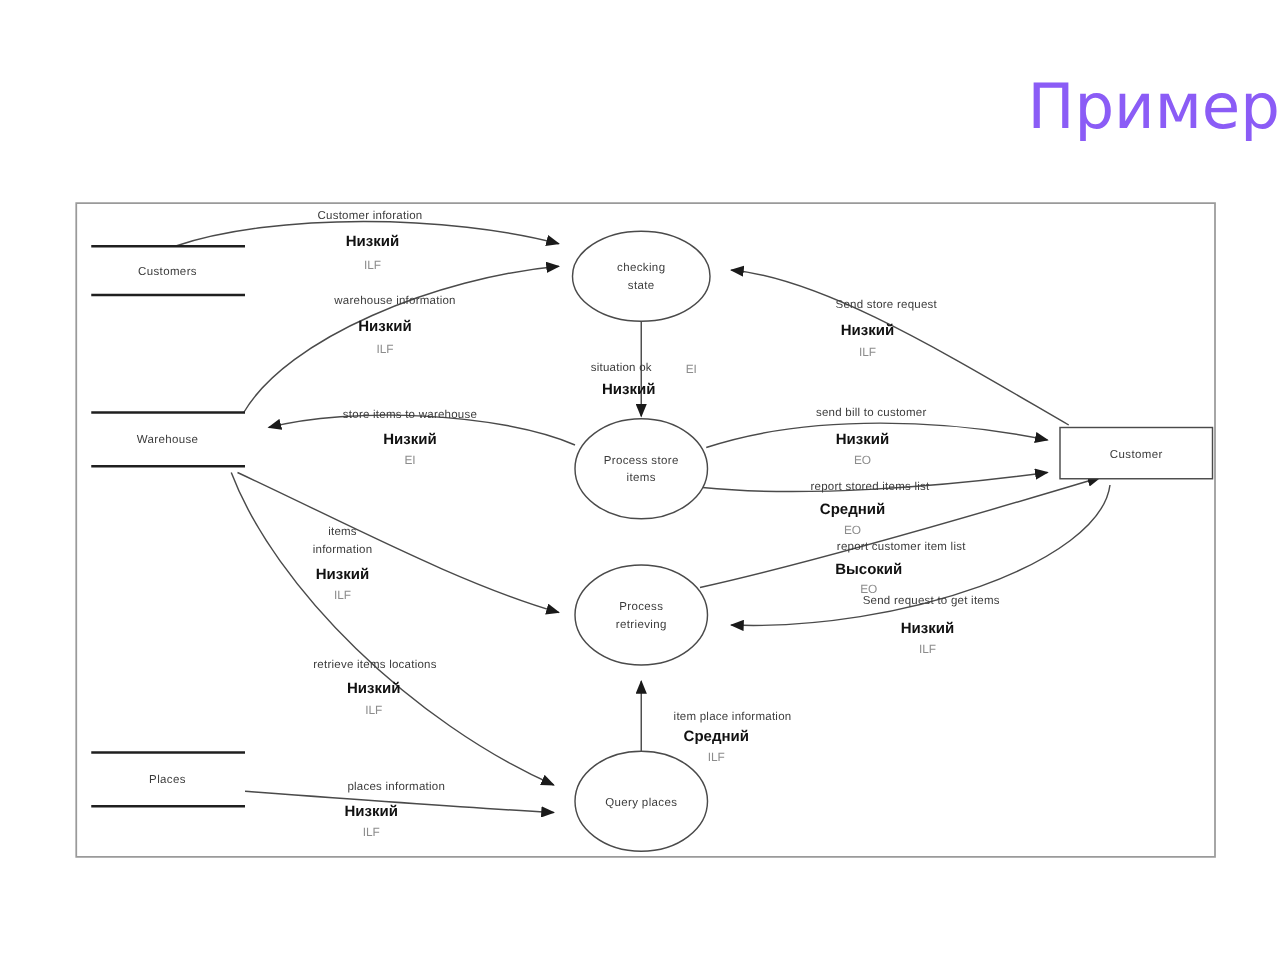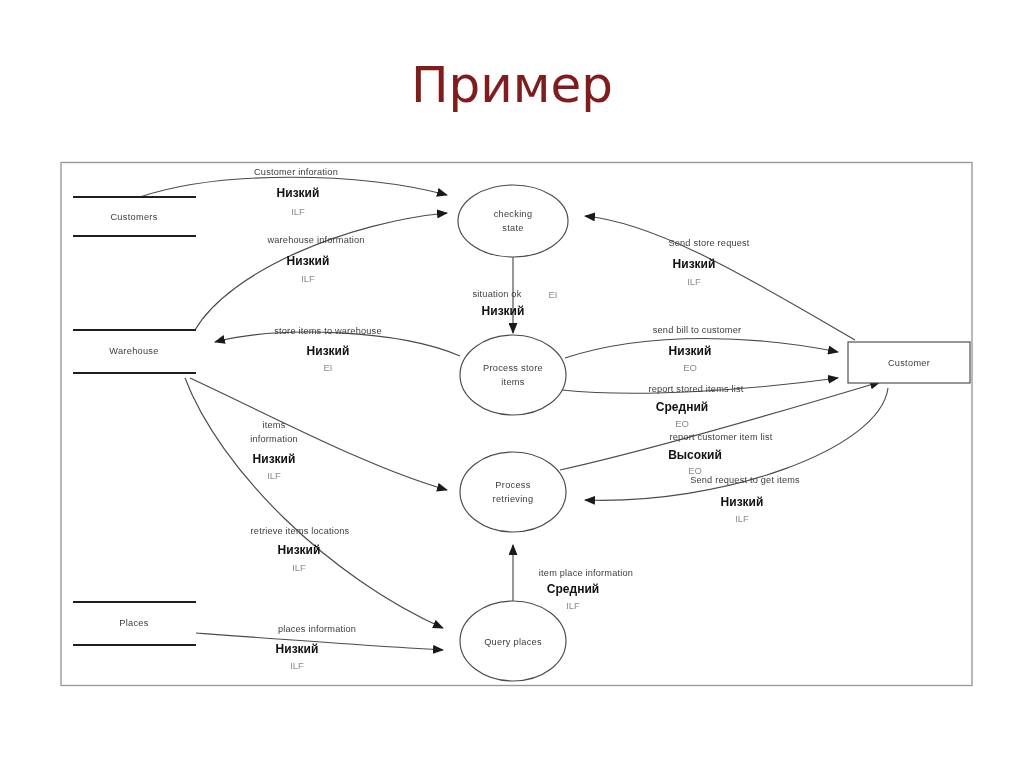--- a/index.html
+++ b/index.html
@@ -19,25 +19,25 @@
     left: 0; top: 0;
     width: 1024px;
     height: 767px;
     background: #ffffff;
   }
   #slide-title {
     position: absolute;
     left: 0;
     top: 58px;
     width: 1024px;
-    text-align: center;
+    text-align: right;
     font-family: "DejaVu Sans", sans-serif;
     font-size: 50px;
     font-weight: 400;
-    color: #7f1d1d;
+    color: #8b5cf6;
     letter-spacing: 0px;
     line-height: 1.1;
   }
   #diagram-svg {
     position: absolute;
     left: 0;
     top: 0;
   }
   .lbl-flow {
     font-family: "Liberation Sans", sans-serif;

